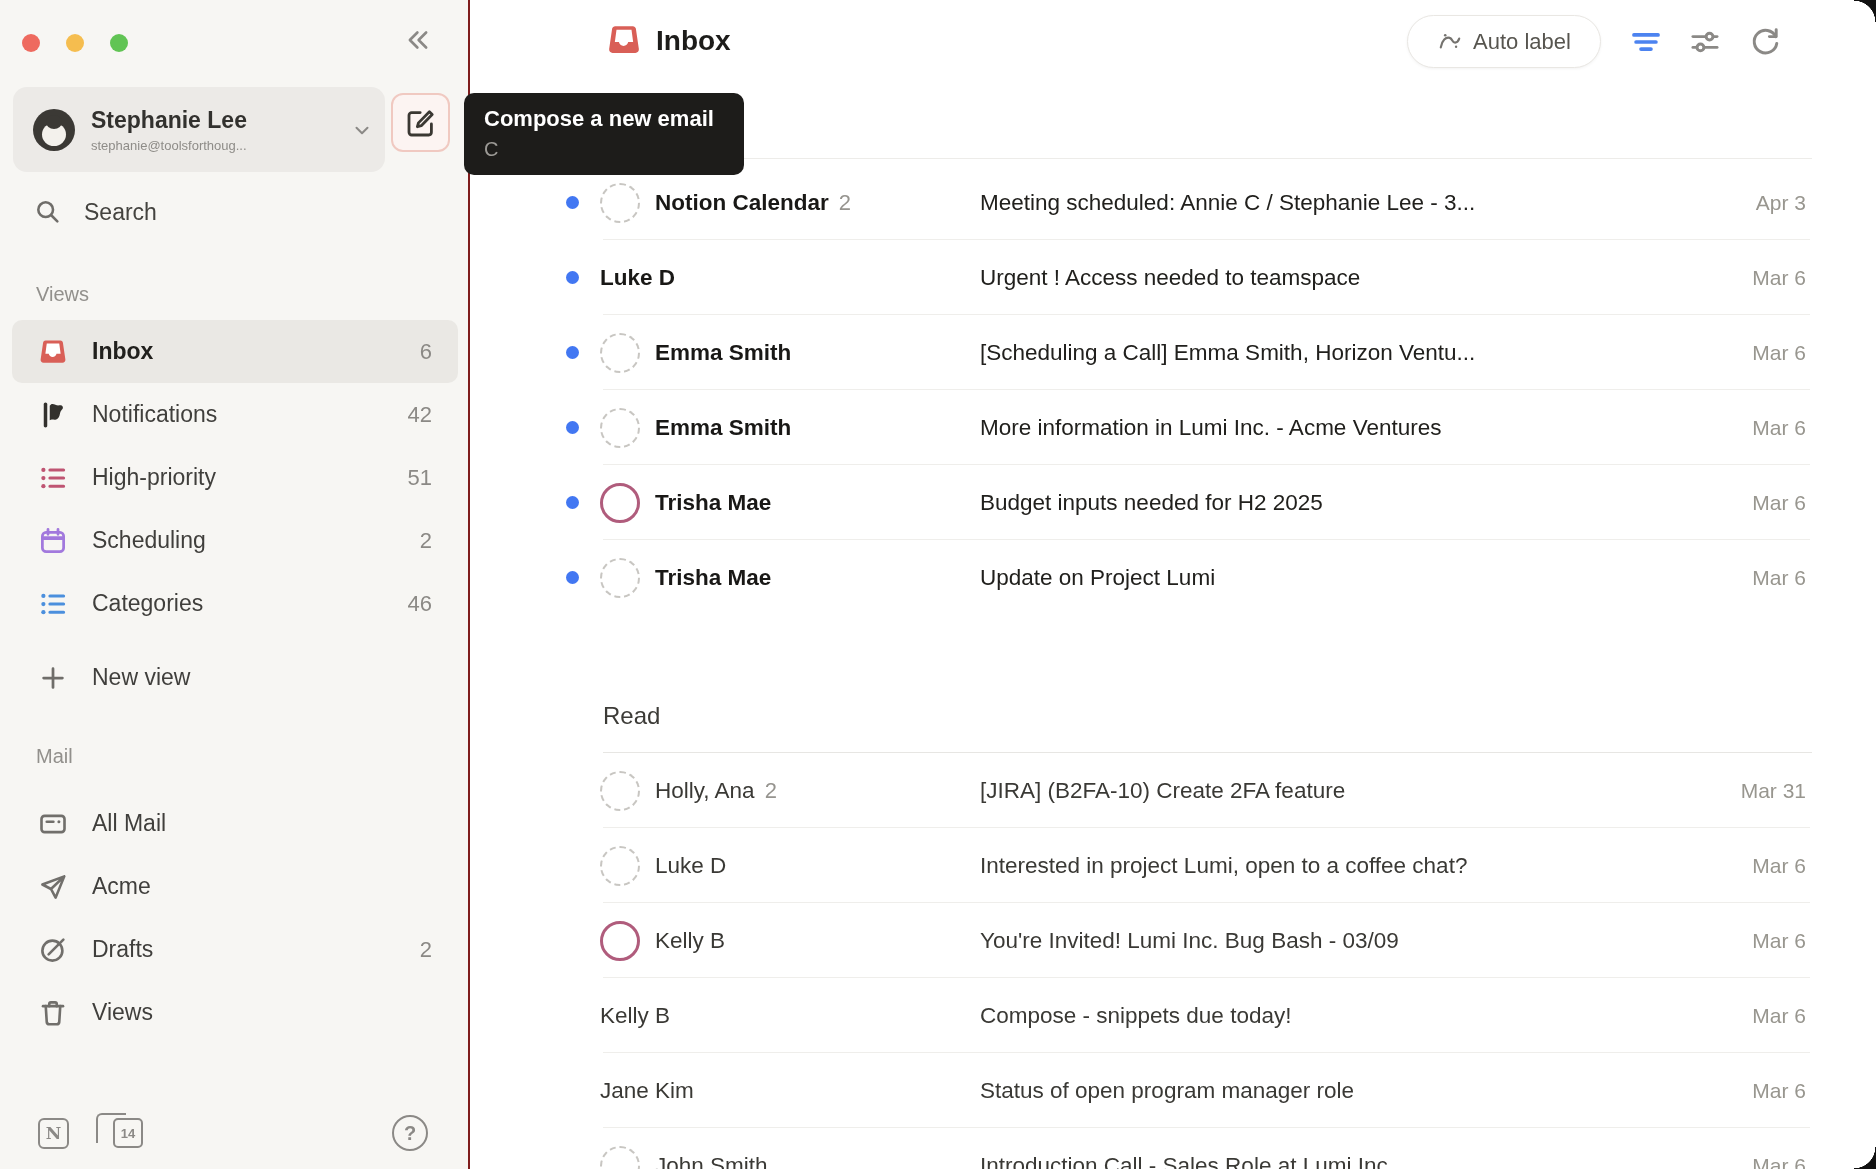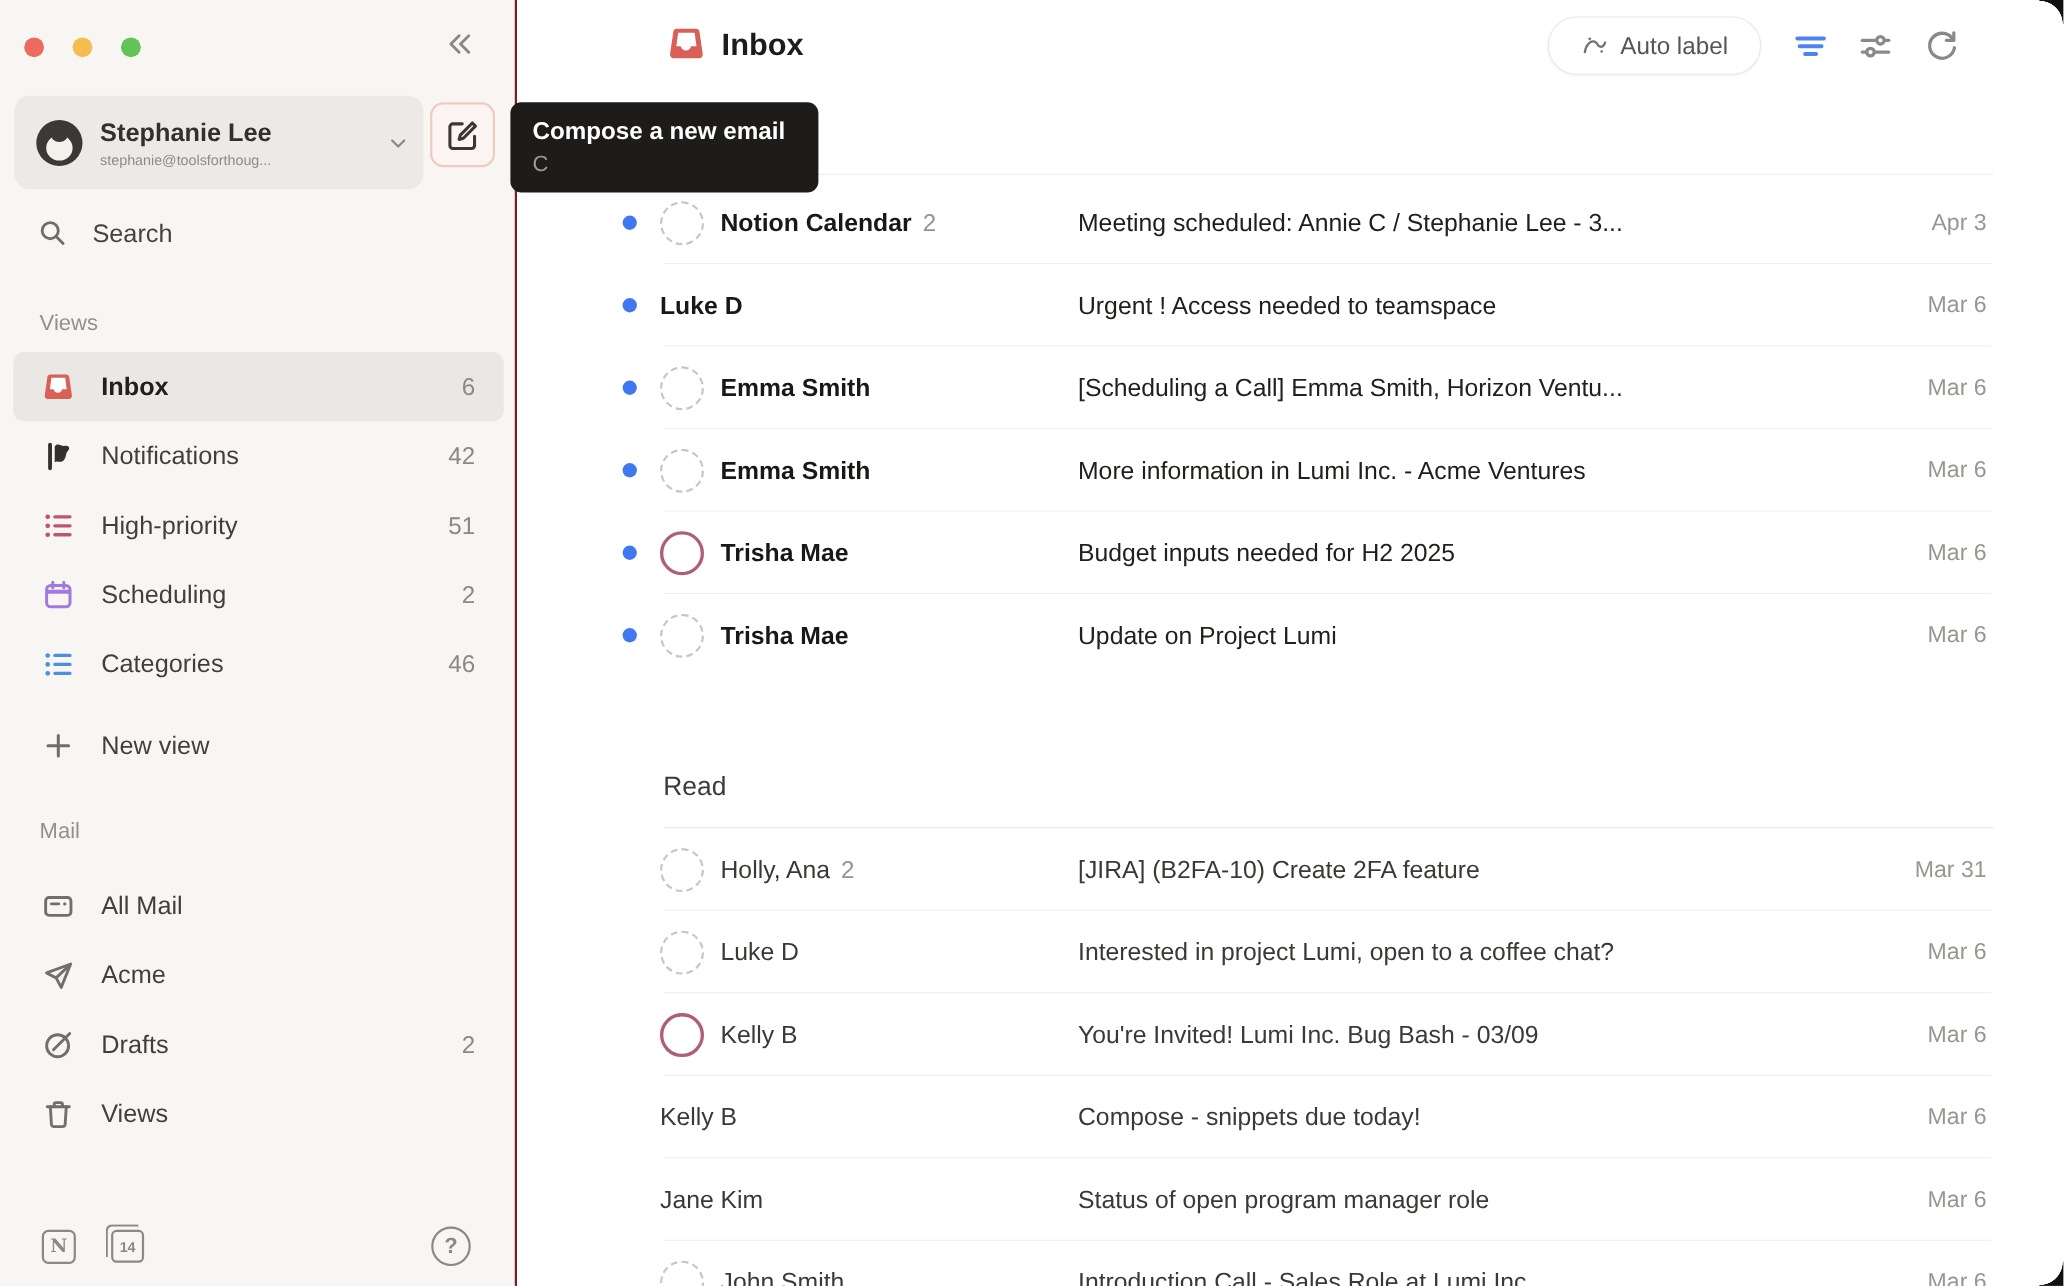--- a/index.html
+++ b/index.html
@@ -57,21 +57,21 @@
   .nav-item.selected .nav-label{font-weight:700;color:#21201d;}
   .nav-count{margin-left:auto;font-size:22px;color:#8b8985;}
   .bottom-bar{position:absolute;left:0;top:1105px;width:470px;height:56px;
     display:flex;align-items:center;}
   .n-logo{margin-left:38px;width:27px;height:27px;border:2px solid #8b8986;border-radius:6px;
     display:flex;align-items:center;justify-content:center;cursor:pointer;
     font-family:"DejaVu Serif","Liberation Serif",serif;font-weight:700;font-size:17px;color:#8b8986;}
   .cal-logo{margin-left:32px;position:relative;width:30px;height:30px;cursor:pointer;}
   .cal-logo .back{position:absolute;left:-5px;top:-5px;width:28px;height:28px;
     border-left:2.5px solid #8b8986;border-top:2.5px solid #8b8986;border-radius:6px 0 0 0;}
-  .cal-logo .front{position:absolute;left:0;top:0;width:26px;height:26px;border:2.5px solid #8b8986;
+  .cal-logo .front{position:absolute;left:12px;top:0;width:26px;height:26px;border:2.5px solid #8b8986;
     border-radius:5px;display:flex;align-items:center;justify-content:center;
     font-size:13px;font-weight:700;color:#8b8986;background:#f7f6f3;}
   .help-btn{margin-left:auto;margin-right:42px;width:36px;height:36px;border:2.5px solid #8b8986;
     border-radius:50%;box-sizing:border-box;display:flex;align-items:center;justify-content:center;
     font-size:20px;font-weight:700;color:#8b8986;cursor:pointer;}
   
   .main{position:absolute;left:470px;top:0;width:1406px;height:1169px;background:#fff;}
   .main-header-icon{position:absolute;left:136px;top:22px;width:36px;height:36px;}
   .main-title{position:absolute;left:186px;top:25px;font-size:28px;font-weight:700;color:#1d1c1a;}
   .auto-label-btn{position:absolute;left:937px;top:15px;width:194px;height:53px;box-sizing:border-box;

